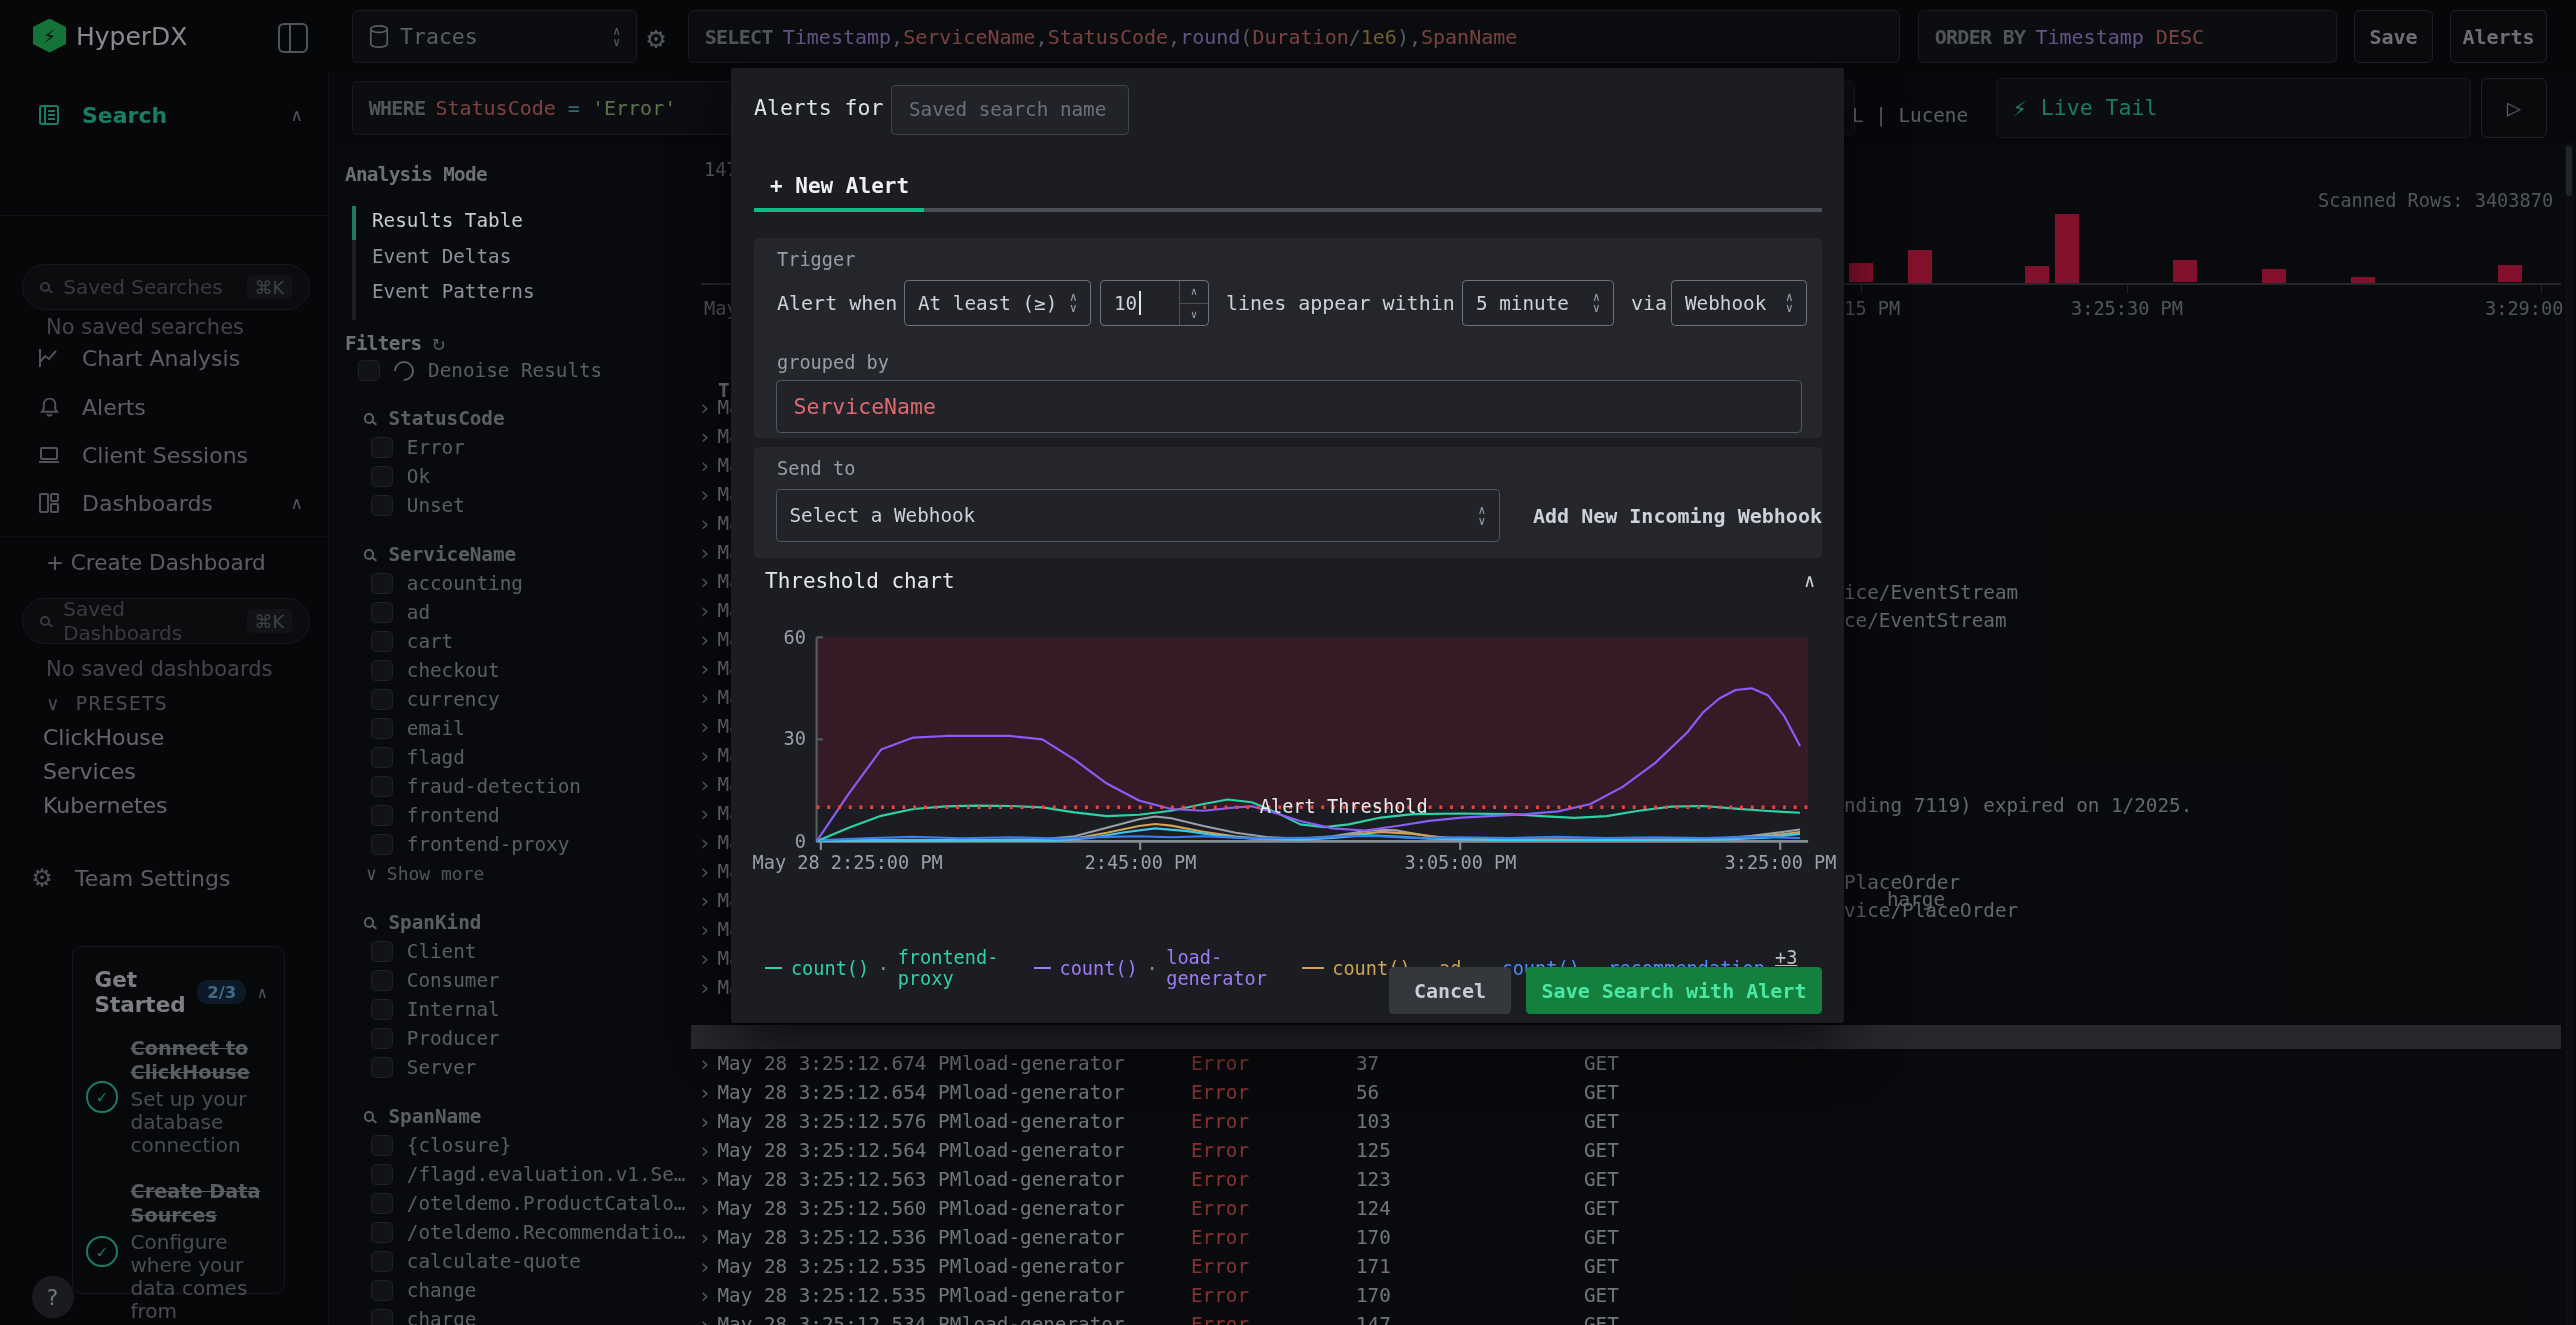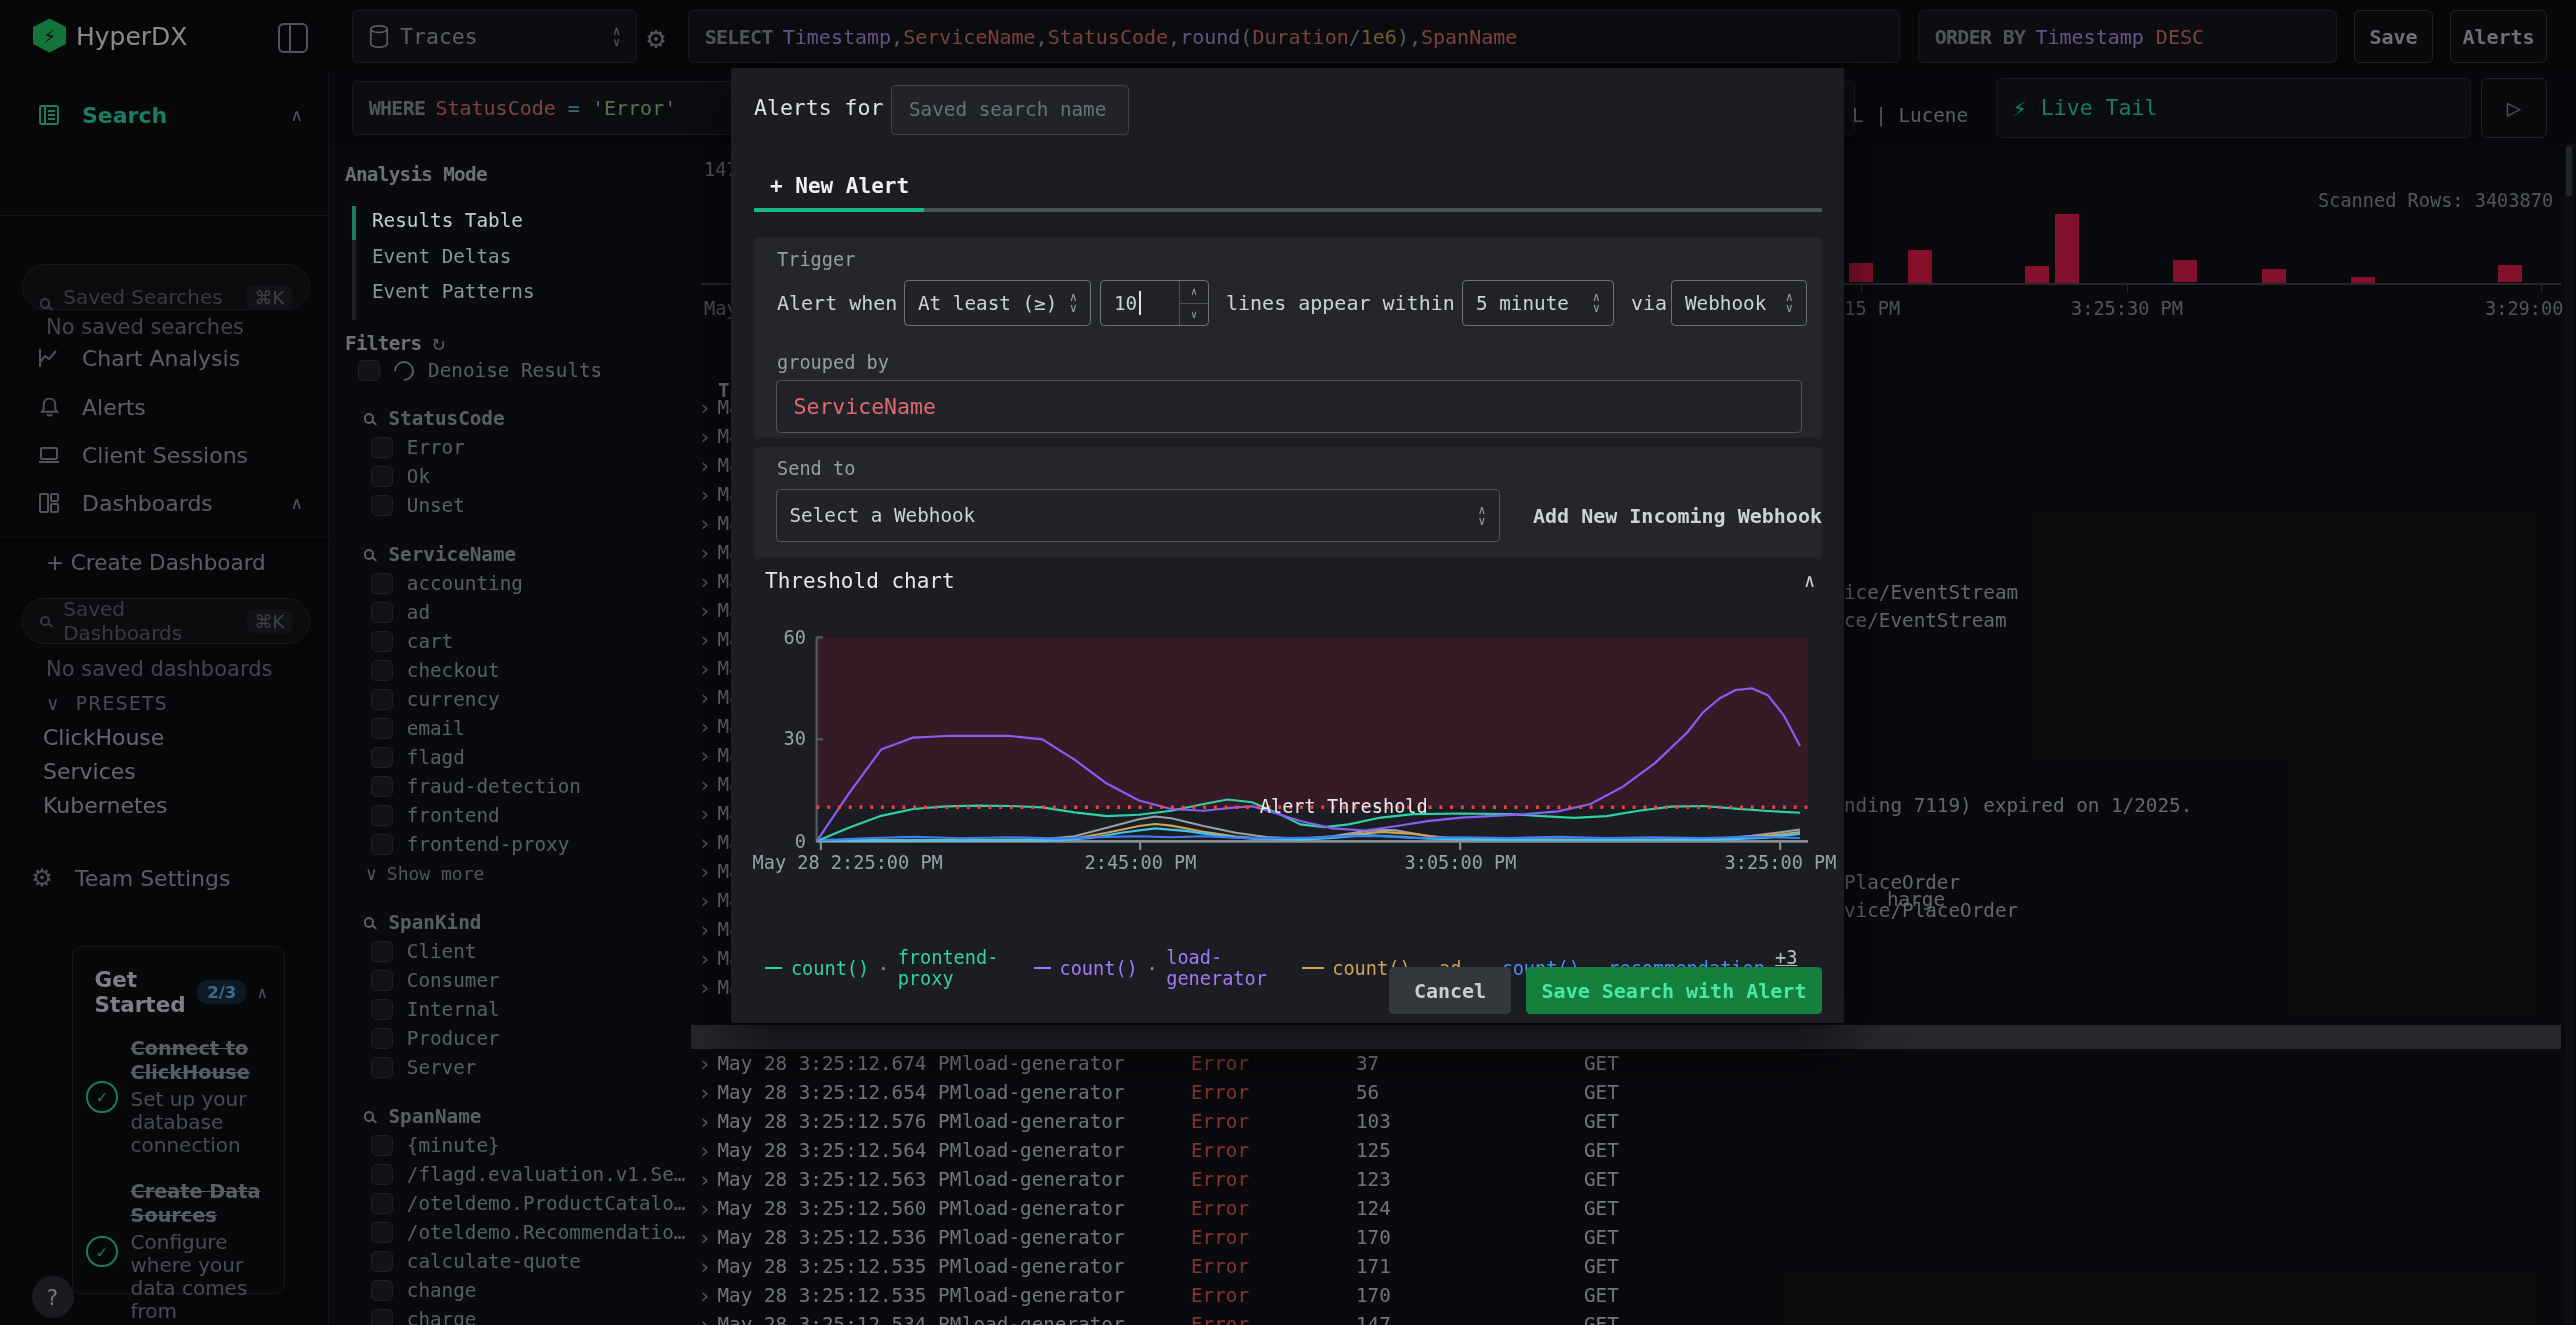--- a/index.html
+++ b/index.html
@@ -143,21 +143,21 @@
             <line x1="11" y1="8" x2="18" y2="8" stroke="#2dd4a0" stroke-width="2"></line>
             <line x1="11" y1="12" x2="18" y2="12" stroke="#2dd4a0" stroke-width="2"></line>
             <line x1="11" y1="16" x2="18" y2="16" stroke="#2dd4a0" stroke-width="2"></line>
           </svg>
       </span>
       <span style="color:#2dd4a0;font-weight:bold;">Search</span>
       <span style="margin-left:auto;margin-right:26px;color:#8a9098;font-size:17px;">∧</span>
     </div>
     <div class="abs" style="left:0;top:143px;width:329px;height:1.4px;background:#1c1e22;"></div>
 
-    <div class="pill" style="top:192px;align-items:flex-end;">
+    <div class="pill" style="top:192px;">
       <span class="mag"></span>
       <span>Saved Searches</span>
       <span class="hot">⌘K</span>
     </div>
     <div class="muted-line" style="left:46px;top:243px;">No saved searches</div>
 
     <div class="snav" style="top:266px;">
       <span class="ic">
         <svg width="24" height="24" viewBox="0 0 24 24">
             <path d="M3 3v18" stroke="#878d95" stroke-width="2" fill="none"></path>
@@ -350,21 +350,21 @@
           <span class="cb"></span>
           <span>Server</span>
         </div>
         <div style="height: 20px;"></div>
         <div class="fgroup-head">
           <span class="mag"></span>
           <span>SpanName</span>
         </div>
         <div class="fgroup-row">
           <span class="cb"></span>
-          <span>{minute}</span>
+          <span>{closure}</span>
         </div>
         <div class="fgroup-row">
           <span class="cb"></span>
           <span>/flagd.evaluation.v1.Se…</span>
         </div>
         <div class="fgroup-row">
           <span class="cb"></span>
           <span>/oteldemo.ProductCatalo…</span>
         </div>
         <div class="fgroup-row">

